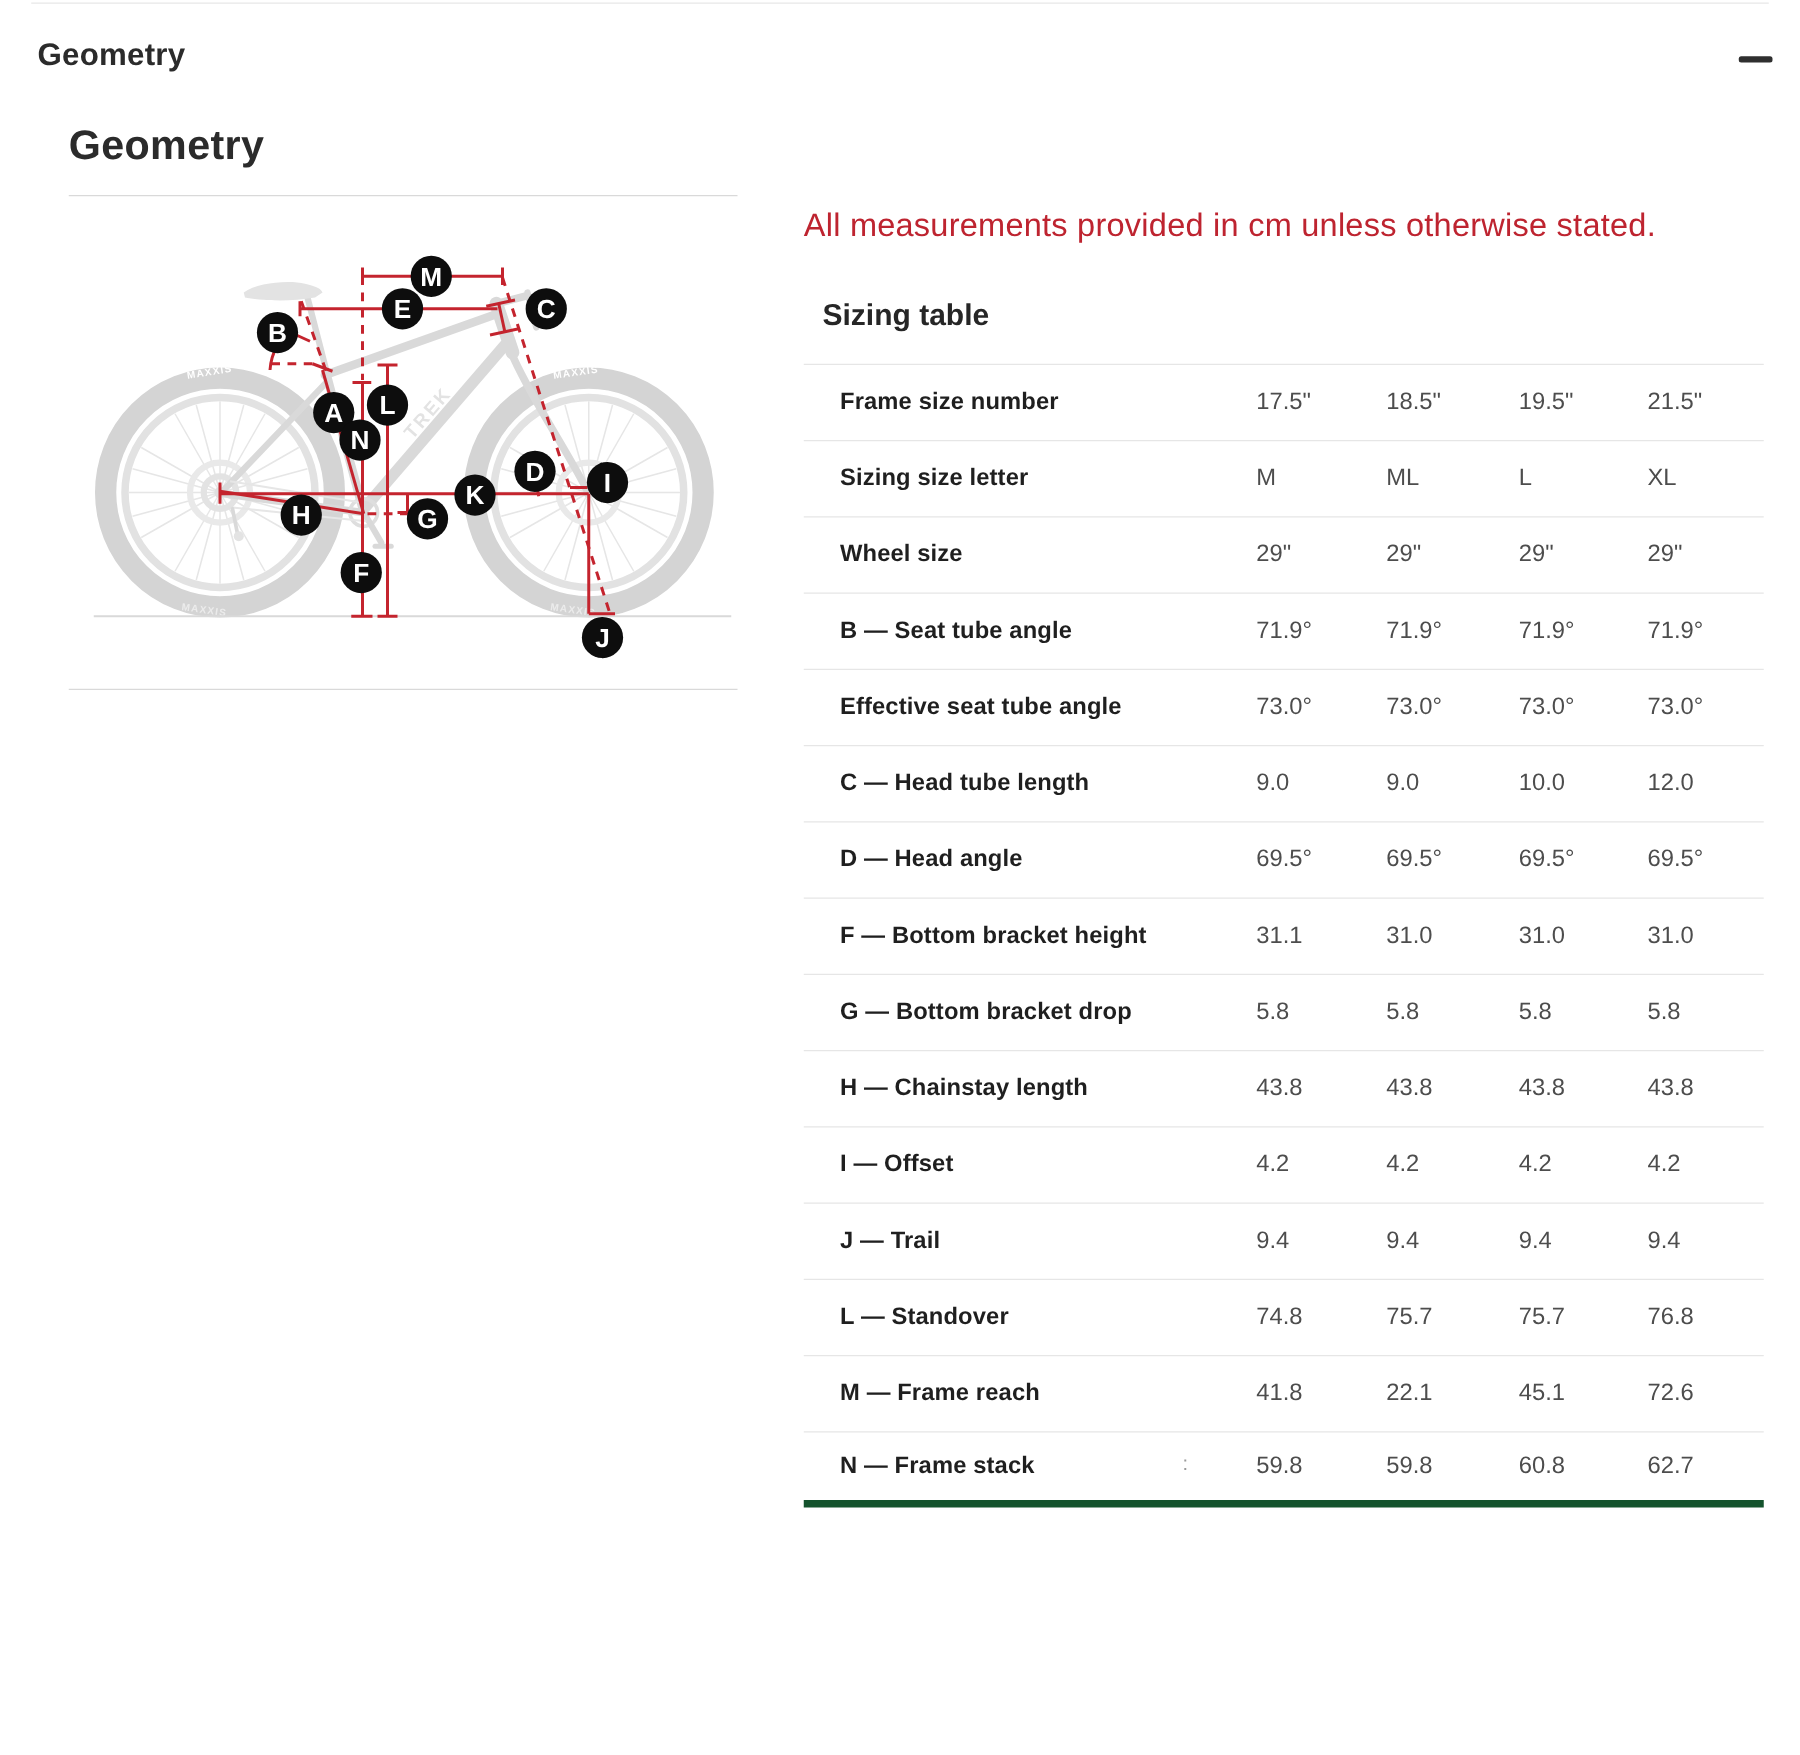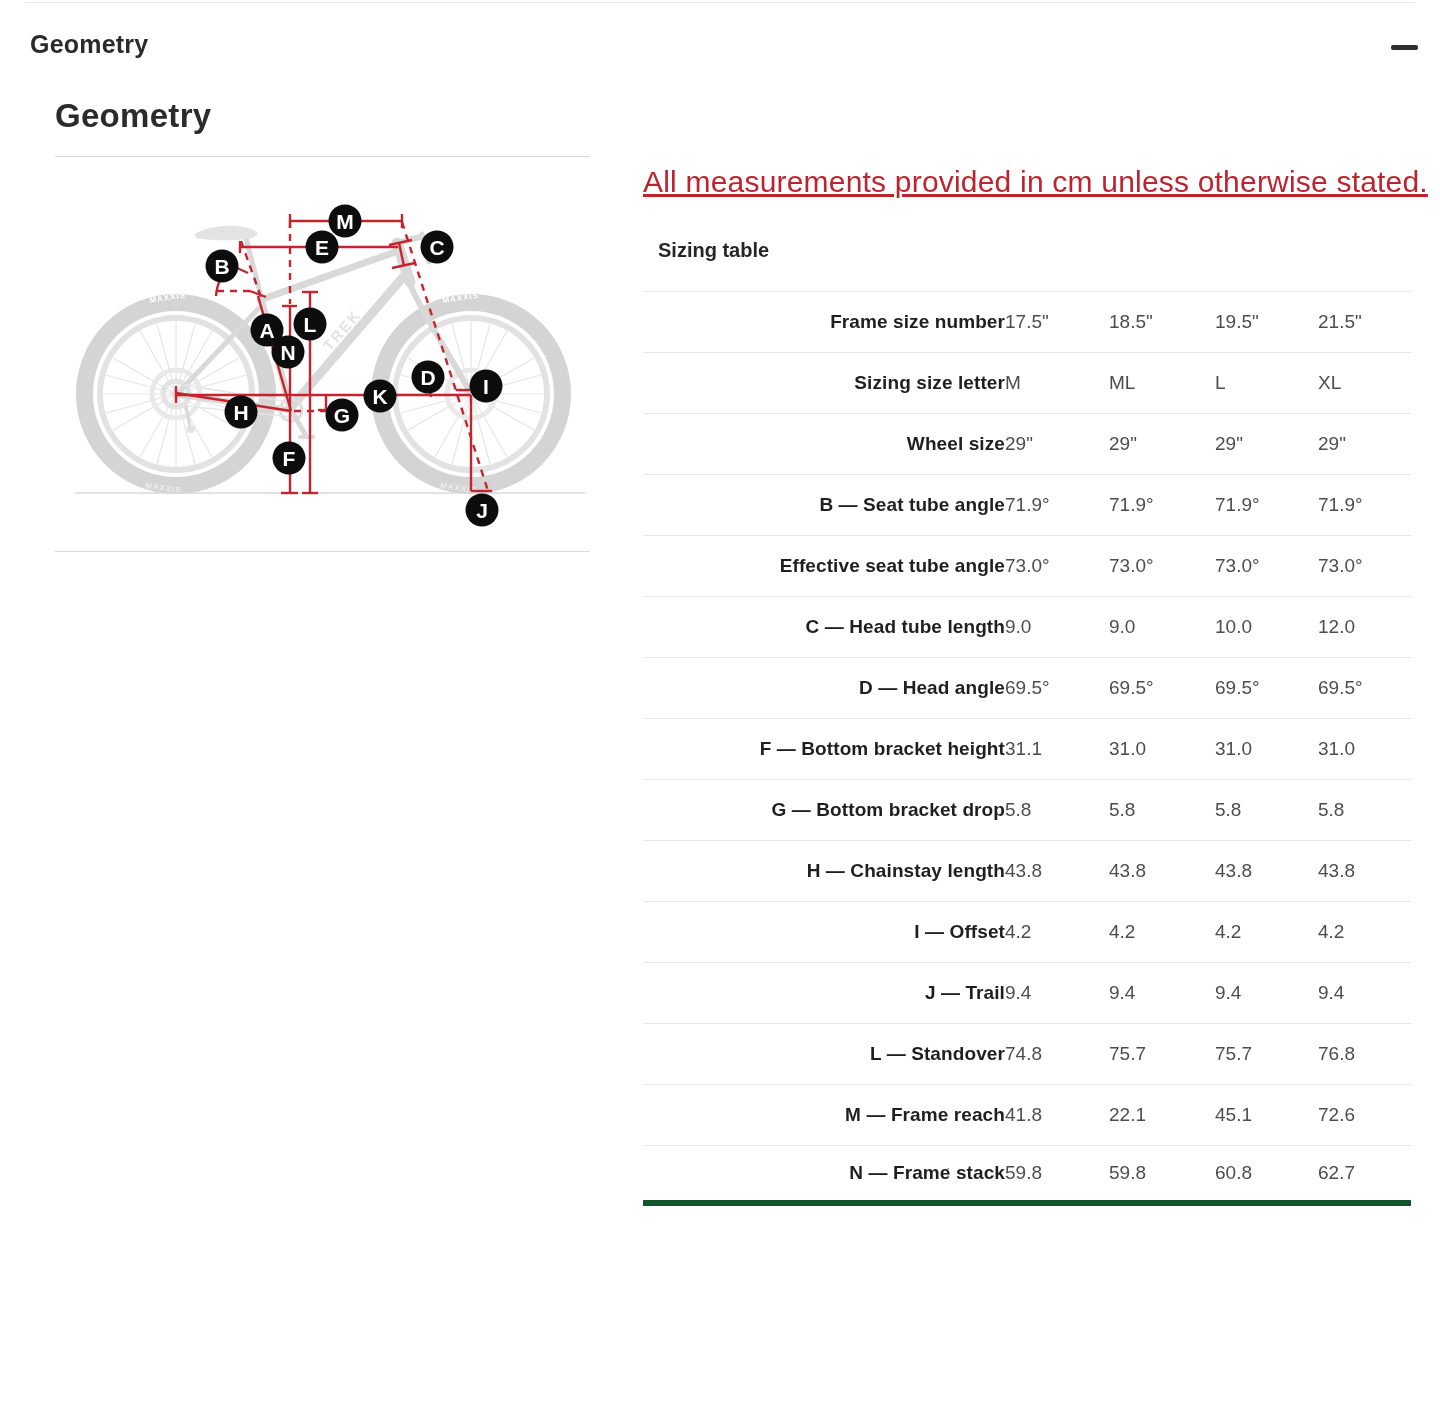--- a/index.html
+++ b/index.html
@@ -8,30 +8,30 @@
     font-family:"Liberation Sans", sans-serif;color:#222;overflow:hidden;
   }
   .hairline-top{position:absolute;left:25px;top:2px;width:1390px;height:1px;background:#e7e7e7;}
   .accordion-title{position:absolute;left:30px;top:30px;font-size:25px;font-weight:bold;color:#2b2b2b;letter-spacing:.2px;}
   .collapse-icon{position:absolute;left:1391px;top:45px;width:27px;height:5px;background:#2f2f2f;border-radius:2px;cursor:pointer;}
   .page-title{position:absolute;left:55px;top:97px;font-size:33px;font-weight:bold;color:#2b2b2b;letter-spacing:.3px;}
   .divider{position:absolute;height:1px;background:#d9d9d9;}
   .div-under-title{left:55px;top:156px;width:535px;}
   .div-under-diagram{left:55px;top:551px;width:535px;}
 
-  .note{position:absolute;left:643px;top:165px;font-size:30px;color:#BE2430;letter-spacing:.2px;text-decoration:underline;}
-  .sizing-title{position:absolute;left:658px;top:239px;font-size:20px;font-weight:bold;color:#262626;}
+  .note{position:absolute;left:643px;top:165px;font-size:26px;color:#BE2430;letter-spacing:.2px;}
+  .sizing-title{position:absolute;left:658px;top:239px;font-size:24px;font-weight:bold;color:#262626;}
 
   .geo-table{position:absolute;left:643px;top:291px;width:768px;}
   .geo-row{
     display:grid;grid-template-columns:362px 104px 106px 103px auto;
     align-items:center;height:61px;box-sizing:border-box;border-top:1px solid #e6e6e6;
   }
   .geo-row:last-child{border-bottom:6px solid #14532d;}
-  .row-label{font-size:19px;font-weight:bold;color:#1f1f1f;padding-left:29px;letter-spacing:.1px;text-align:right;}
+  .row-label{font-size:19px;font-weight:bold;color:#1f1f1f;padding-left:29px;letter-spacing:.1px;}
   .row-value{font-size:19px;color:#4d4d4d;}
 
   .table-artifact{position:absolute;left:946px;top:1163px;font-size:16px;color:#9a9a9a;}
 
   .diagram{position:absolute;left:0;top:0;width:600px;height:560px;}
   .diagram-letter{font-family:"Liberation Sans", sans-serif;font-size:21px;font-weight:bold;}
   .red{stroke:#C4242E;fill:none;stroke-width:2.4px;}
   .red-dash{stroke:#C4242E;fill:none;stroke-width:2.4px;stroke-dasharray:7 6;}
   .bike{stroke:#b3b3b3;fill:none;stroke-linecap:round;}
   .tire-text{font-size:8px;font-weight:bold;fill:#ffffff;letter-spacing:1px;}

